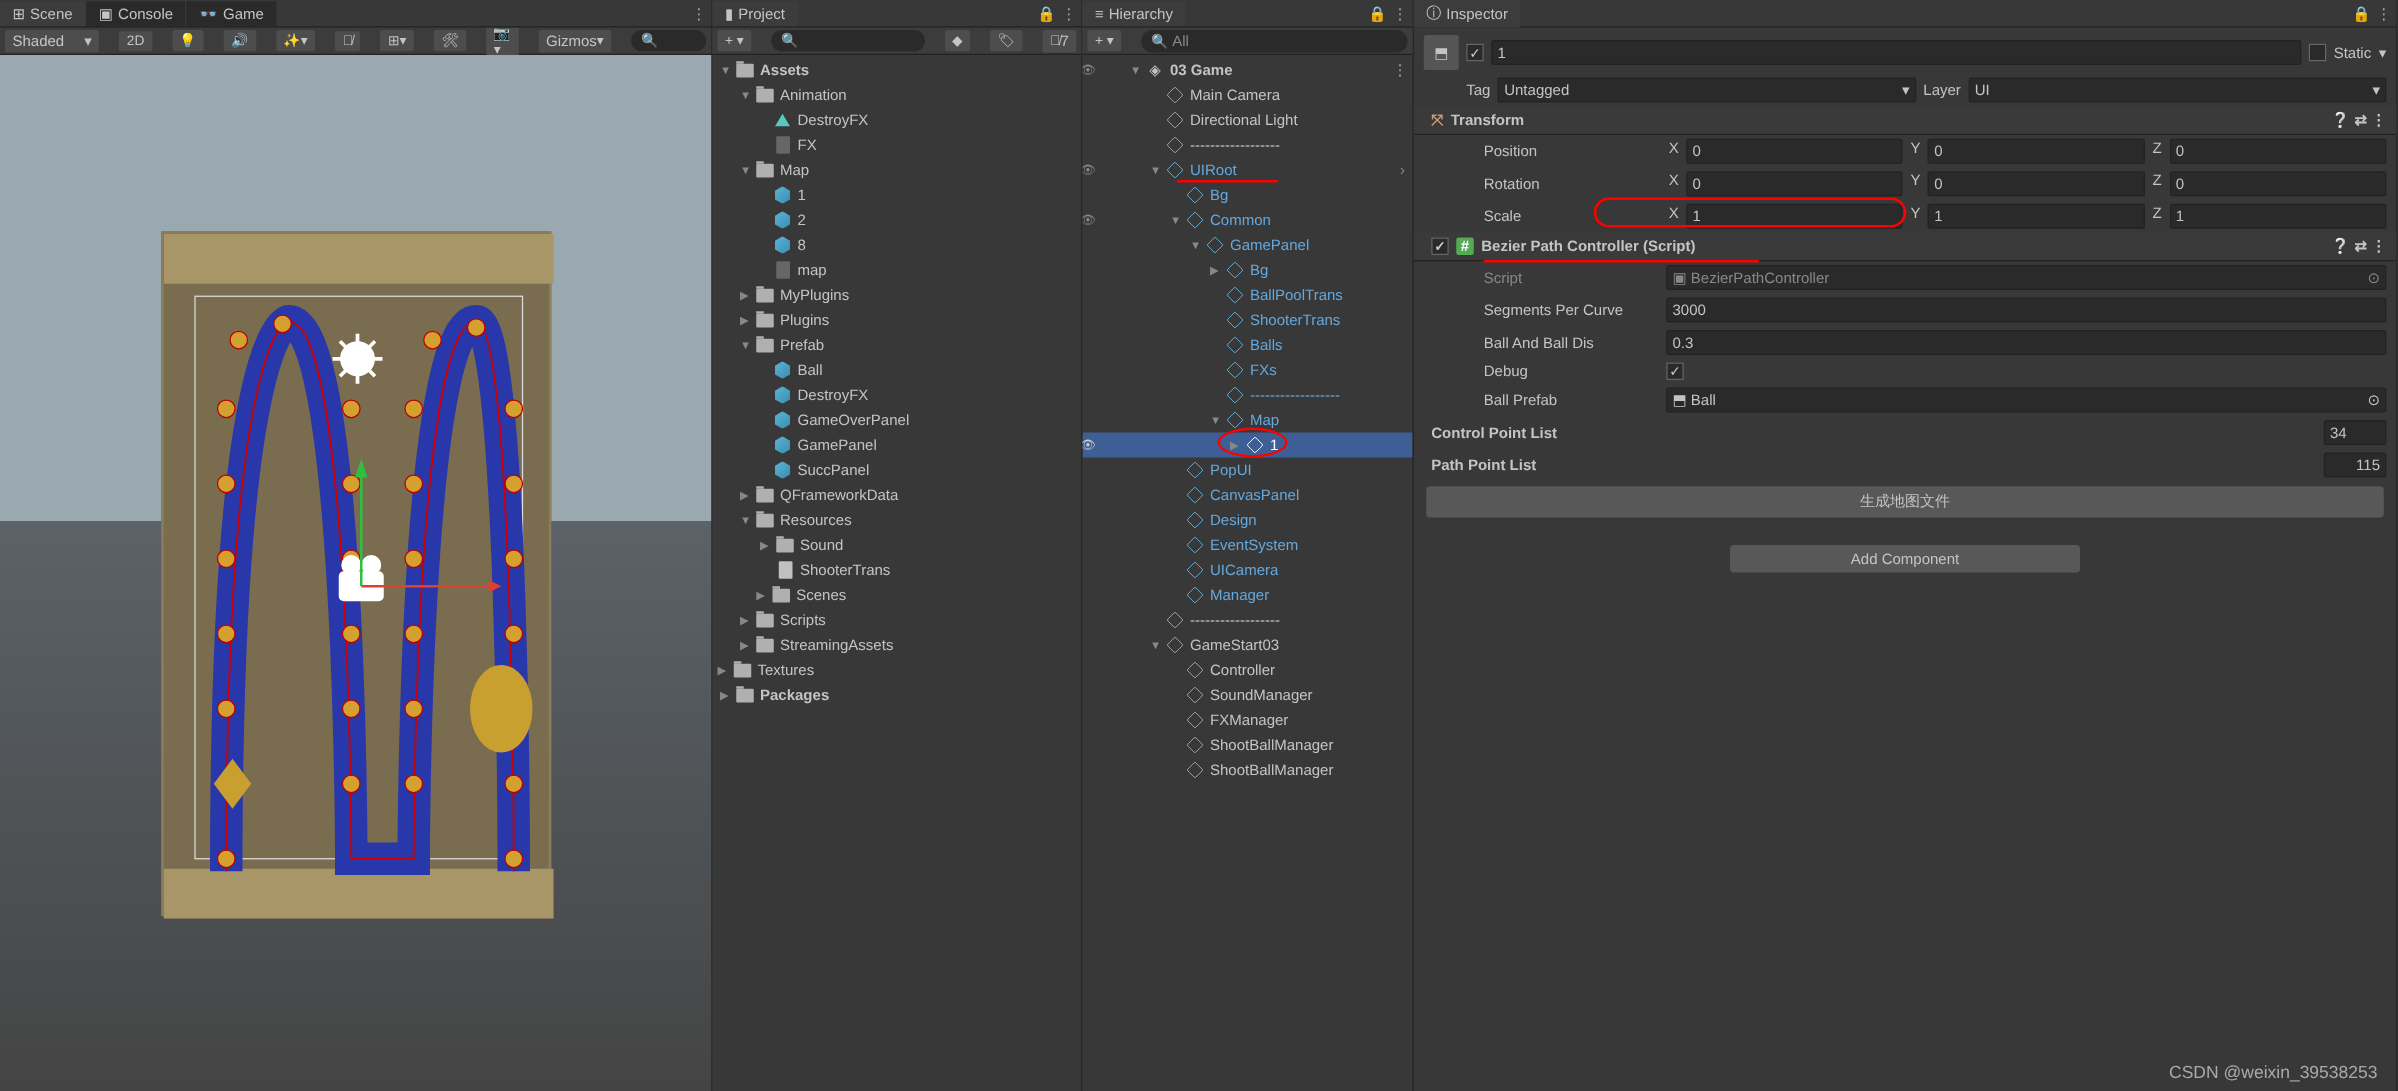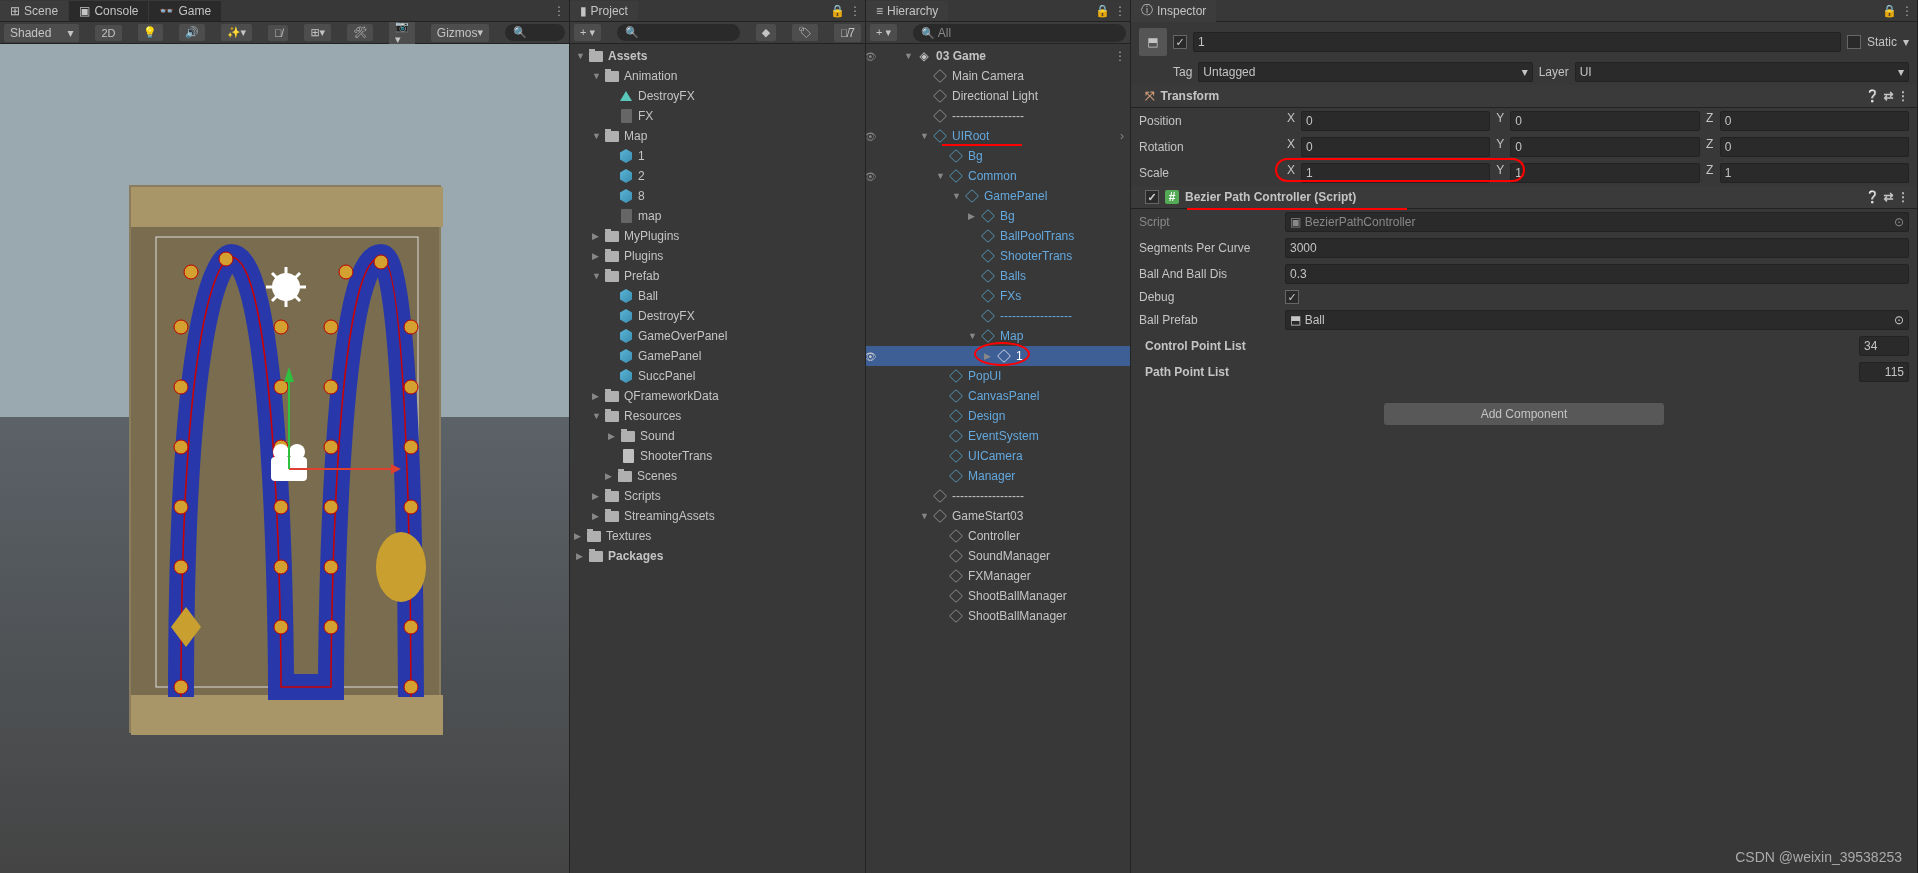--- a/index.html
+++ b/index.html
@@ -27,21 +27,21 @@
 .cube-icon { width: 14px; height: 14px; border: 1.5px solid #a8a8a8; border-radius: 2px; transform: rotate(45deg) scale(0.7); }
 .cube-icon.blue { border-color: #5fb4e2; }
 .link { color: #64a8dd; }
 .lock-icon { position: absolute; right: 20px; }
 .dots { position: absolute; right: 4px; color: #aaa; cursor: pointer; }
 .scene-view { flex: 1; background: linear-gradient(#9aa8af 0%, #9aa8af 45%, #5b6268 45%, #444 100%); display: flex; align-items: center; justify-content: center; position: relative; }
 .game-thumb { width: 312px; height: 548px; background: #7a6d4f; border: 2px solid #8a7d5d; position: relative; }
 .inspector-row { display: flex; align-items: center; padding: 3px 8px; gap: 6px; }
 .inspector-hdr { background: #3a3a3a; border-bottom: 1px solid #222; padding: 4px 8px; display: flex; align-items: center; gap: 6px; font-weight: bold; position: relative; }
 .field { background: #2a2a2a; border: 1px solid #222; border-radius: 2px; padding: 2px 4px; color: #c4c4c4; min-width: 40px; flex: 1; }
-.label { width: 140px; }
+.label { width: 140px; margin-left: 48px; }
 .xyz { display: flex; gap: 4px; flex: 1; }
 .xyz .lab { width: 12px; text-align: center; }
 .checkbox { width: 14px; height: 14px; border: 1px solid #666; background: #2a2a2a; display: flex; align-items: center; justify-content: center; }
 .checkbox.checked::after { content: "✓"; font-size: 11px; color: #ccc; }
 .btn-wide { background: #585858; margin: 4px auto; padding: 4px 20px; border-radius: 3px; cursor: pointer; text-align: center; }
 .red-mark { position: absolute; border: 2px solid red; border-radius: 50%; }
 .red-underline { position: absolute; height: 2px; background: red; }
 .watermark { position: absolute; bottom: 8px; right: 16px; color: #aaa; font-size: 14px; }
 .left-eye { position: absolute; left: -2px; width: 16px; font-size: 10px; color: #888; }
 </style>
@@ -646,19 +646,20 @@
     <div class="inspector-row">
         <span class="arrow closed"></span>
         <b style="flex:1">Control Point List</b>
         <div class="field" style="flex:0 0 50px;text-align:left">34</div>
       </div>
     <div class="inspector-row">
         <span class="arrow closed"></span>
         <b style="flex:1">Path Point List</b>
         <div class="field" style="flex:0 0 50px;text-align:right">115</div>
       </div>
+    <div class="btn-wide" style="width:calc(100% - 20px)">生成地图文件</div>
     <div style="height:14px"></div>
     <div class="btn-wide" style="width:280px">Add Component</div>
   </div>
 
 </div>
 
 <div class="watermark">CSDN @weixin_39538253</div>
 
 </body></html>

